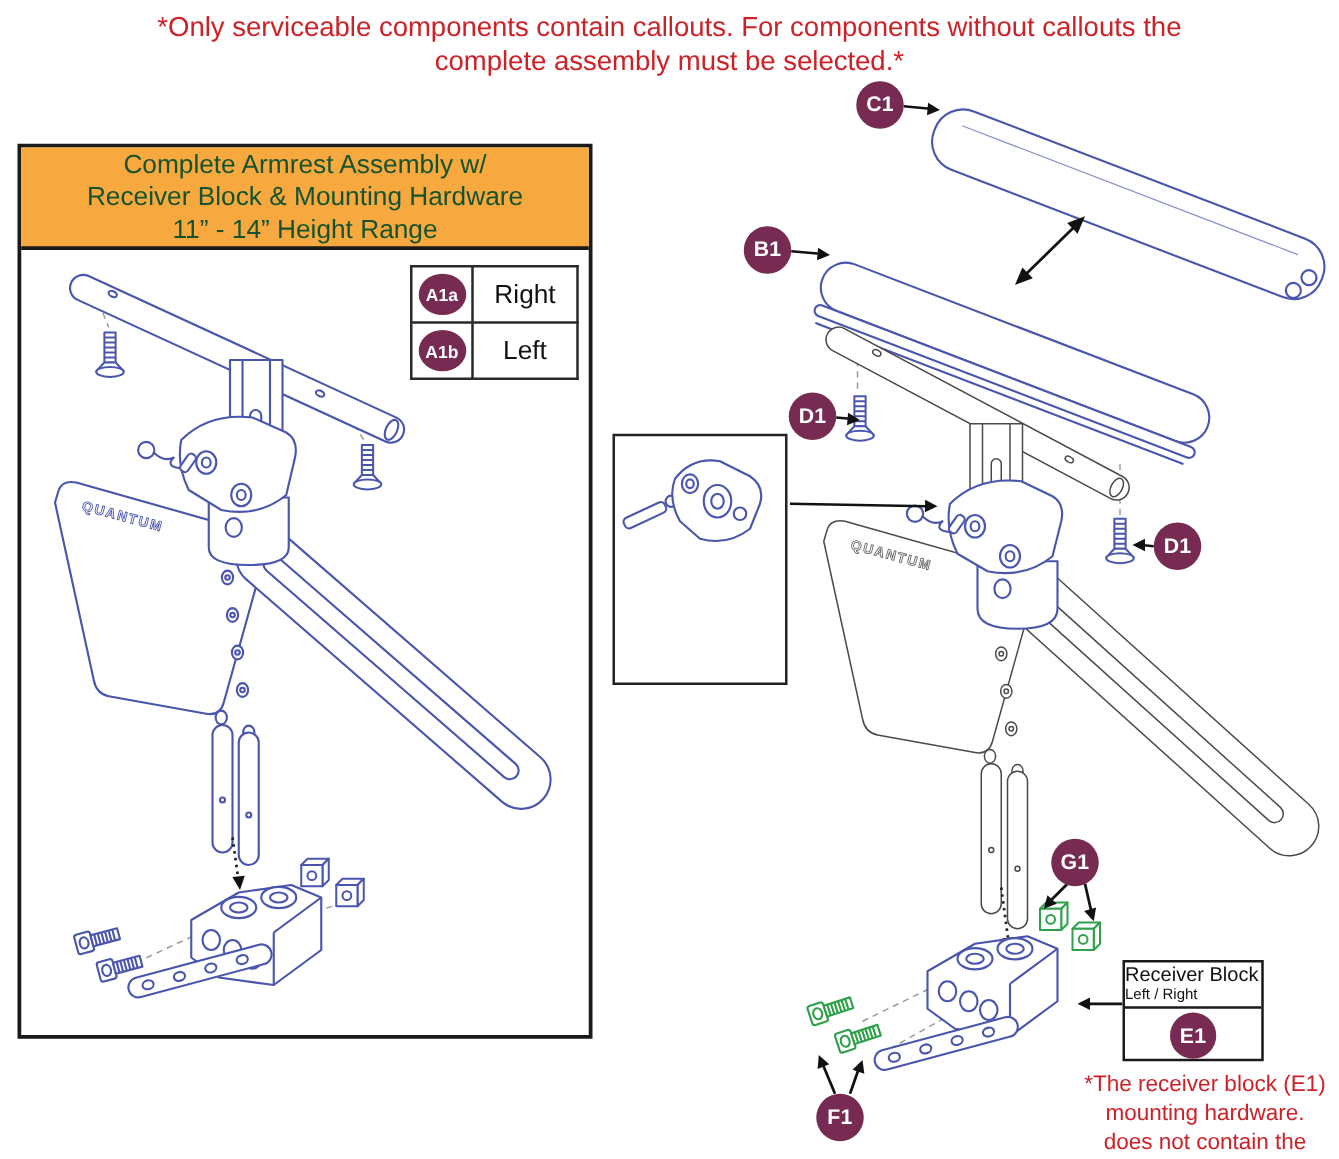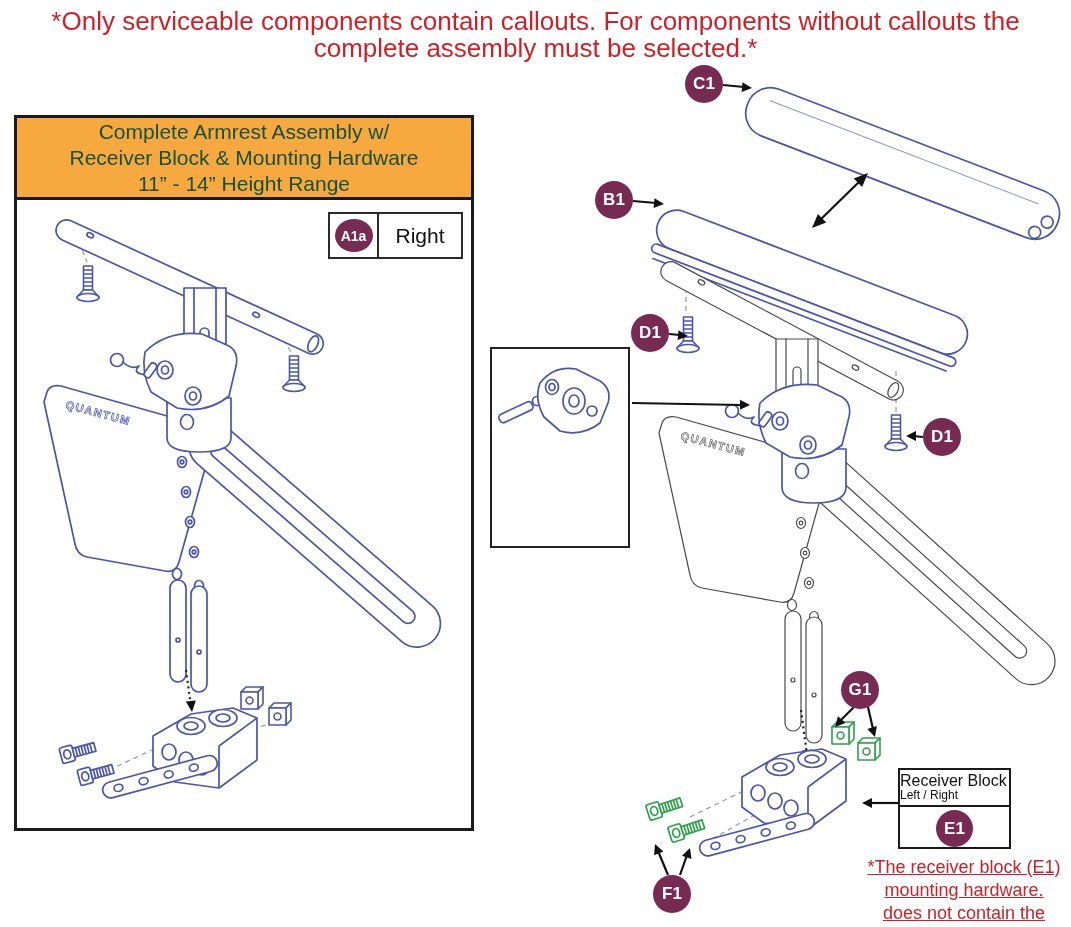--- a/index.html
+++ b/index.html
@@ -4,25 +4,25 @@
 <style>
   html,body{margin:0;padding:0;}
   body{
     width:1071px;height:927px;position:relative;background:#ffffff;
     font-family:"Liberation Sans", sans-serif;overflow:hidden;
   }
   .abs{position:absolute;}
   
   .top-note{
     left:0;top:8px;width:1071px;text-align:center;color:#ce2127;
-    font-size:26px;line-height:27px;
+    font-size:22px;line-height:27px;
   }
   .bottom-note{
     left:858px;top:856px;width:212px;text-align:center;color:#ce2127;
-    font-size:18px;line-height:23px;text-decoration:underline;
+    font-size:18px;line-height:23px;
   }
   
   .left-panel{
     left:14px;top:115px;width:460px;height:716px;
     border:3px solid #1a1a1a;box-sizing:border-box;background:#fff;
   }
   .panel-header{
     height:79px;background:#f7a83e;border-bottom:3px solid #1a1a1a;
     display:flex;flex-direction:column;justify-content:center;align-items:center;
     font-size:21px;line-height:26px;color:#14532d;
@@ -227,20 +227,24 @@
         <use href="#sh-screw" transform="translate(44,556) rotate(-15)"></use>
         <use href="#sh-screw" transform="translate(62,578) rotate(-15)"></use>
       </g>
     </svg>
 
     <table class="ctable" style="left:311px;top:12px;">
       <tbody>
           <tr>
         <td class="cell-badge"><span class="badge-sm">A1a</span></td>
         <td class="cell-label">Right</td>
+      </tr>
+      <tr>
+        <td class="cell-badge"><span class="badge-sm">A1b</span></td>
+        <td class="cell-label">Left</td>
       </tr>
     </tbody>
       </table>
   </div>
 </div>
 
 <svg class="abs" style="left:480px;top:55px;" width="591" height="872" viewBox="0 0 591 872">
 
   <g class="dash">
     <line x1="206" y1="206" x2="206" y2="258"></line>

